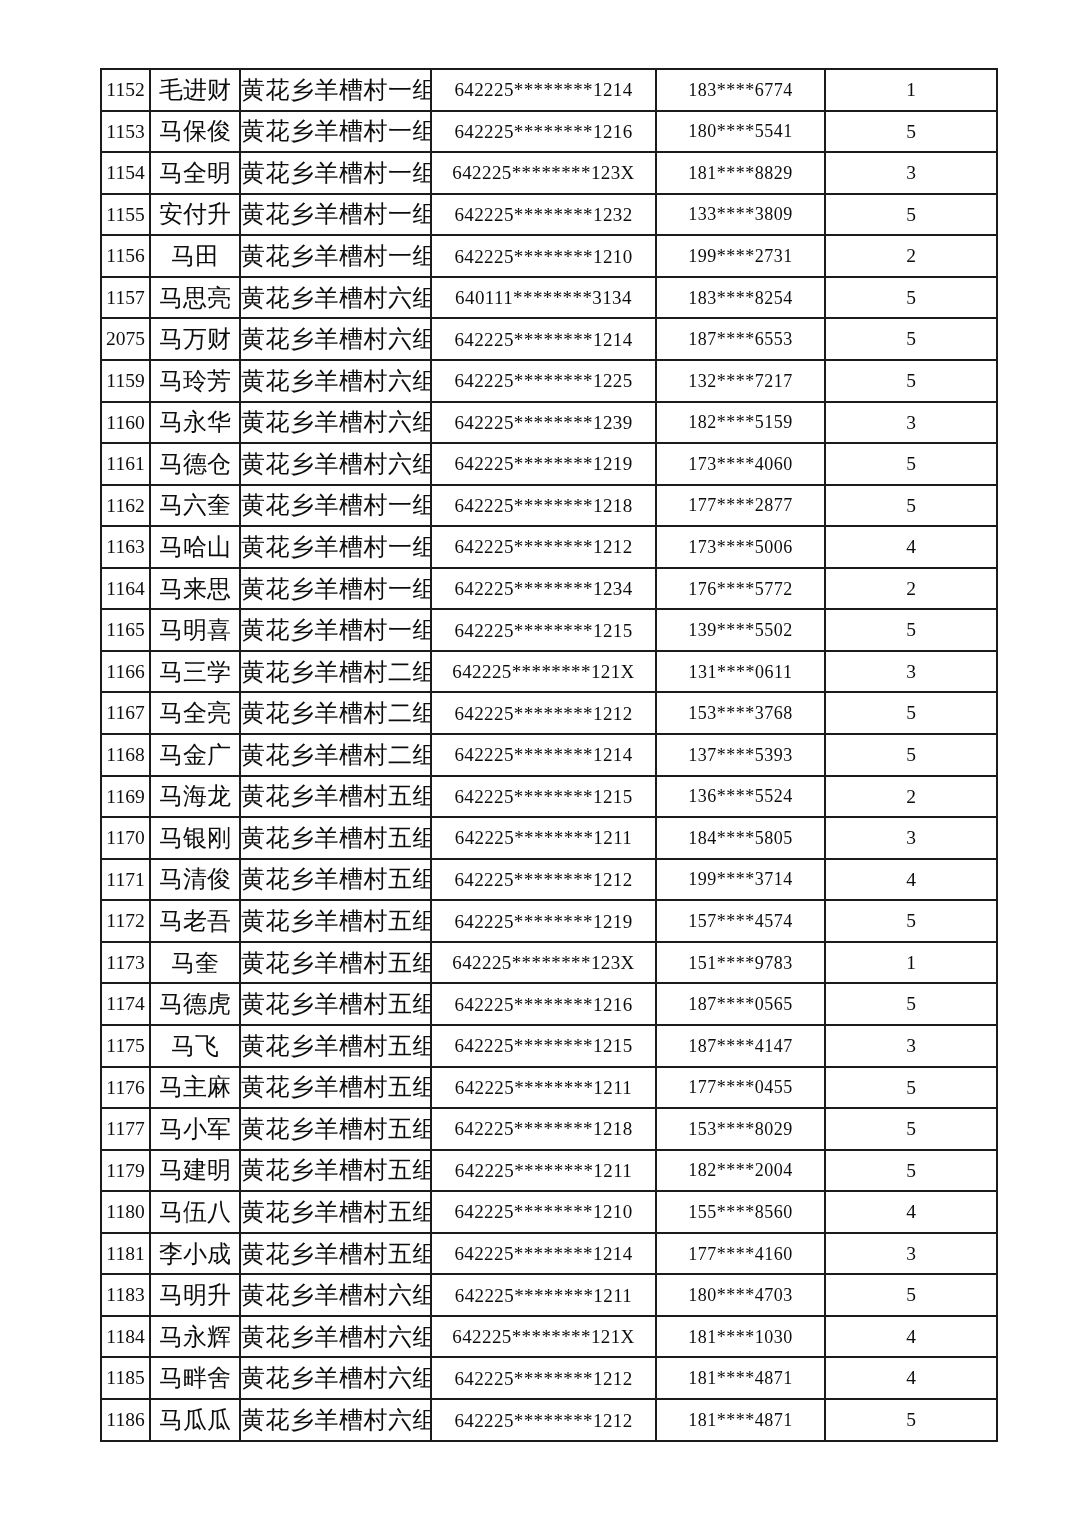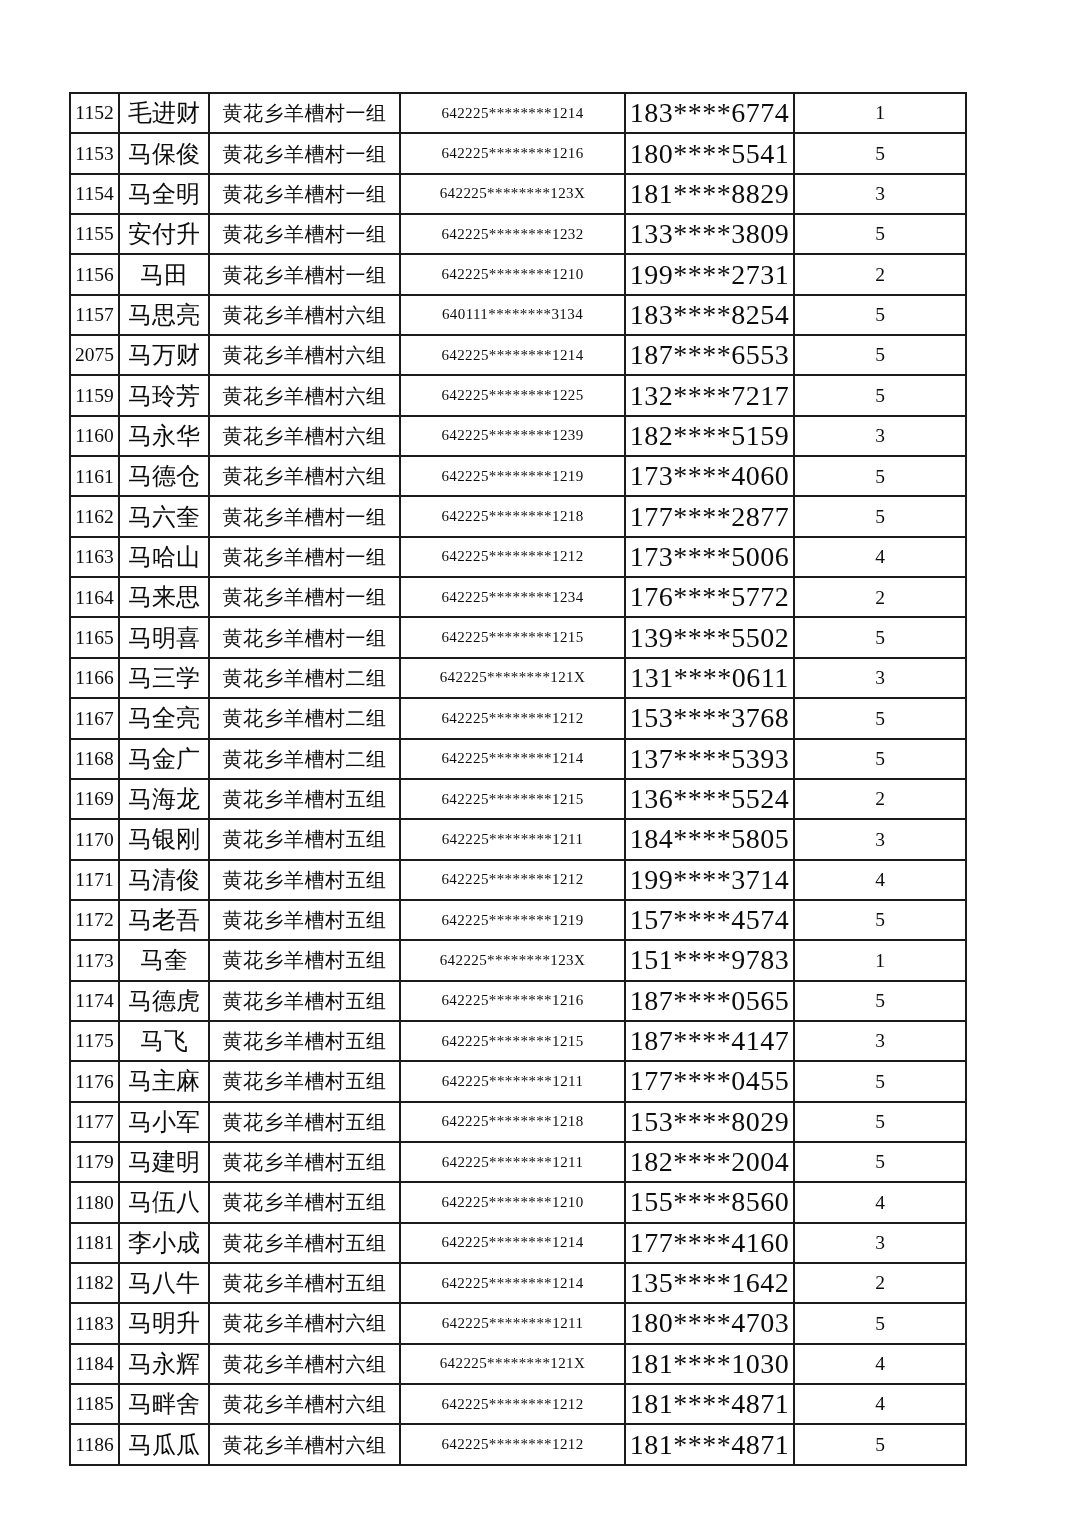--- a/index.html
+++ b/index.html
@@ -9,44 +9,43 @@
   body {
     width: 1075px;
     height: 1519px;
     background: #ffffff;
     position: relative;
     font-family: "Liberation Serif", "DejaVu Serif", serif;
     color: #0d0d0d;
   }
   .sheet {
     position: absolute;
-    left: 69px;
+    left: 100px;
     top: 68px;
-    margin-top: 24px;
   }
   table.roster {
     border-collapse: collapse;
     table-layout: fixed;
     width: 896px;
     height: 1374px;
   }
   table.roster td {
     border: 2px solid #1b1b1b;
     padding: 0;
     text-align: center;
     vertical-align: middle;
     white-space: nowrap;
     overflow: hidden;
     line-height: 1;
   }
   td.c-no  { font-size: 19.5px; }
   td.c-name{ font-size: 24px; }
-  td.c-addr{ font-size: 20px; letter-spacing: 0.5px; }
-  td.c-id  { font-size: 15px; letter-spacing: 0.4px; }
-  td.c-ph  { font-size: 28px; letter-spacing: 0.5px; }
+  td.c-addr{ font-size: 24px; letter-spacing: 0.5px; }
+  td.c-id  { font-size: 19px; letter-spacing: 0.4px; }
+  td.c-ph  { font-size: 18px; letter-spacing: 0.5px; }
   td.c-cnt { font-size: 19.5px; }
 </style>
 </head>
 <body>
 
 <div class="sheet">
   <table class="roster">
     <colgroup>
       <col style="width:49px">
       <col style="width:90px">
@@ -282,28 +281,20 @@
   </tr>
         <tr>
     <td class="c-no">1181</td>
     <td class="c-name">李小成</td>
     <td class="c-addr">黄花乡羊槽村五组</td>
     <td class="c-id">642225********1214</td>
     <td class="c-ph">177****4160</td>
     <td class="c-cnt">3</td>
   </tr>
         <tr>
-    <td class="c-no">1182</td>
-    <td class="c-name">马八牛</td>
-    <td class="c-addr">黄花乡羊槽村五组</td>
-    <td class="c-id">642225********1214</td>
-    <td class="c-ph">135****1642</td>
-    <td class="c-cnt">2</td>
-  </tr>
-        <tr>
     <td class="c-no">1183</td>
     <td class="c-name">马明升</td>
     <td class="c-addr">黄花乡羊槽村六组</td>
     <td class="c-id">642225********1211</td>
     <td class="c-ph">180****4703</td>
     <td class="c-cnt">5</td>
   </tr>
         <tr>
     <td class="c-no">1184</td>
     <td class="c-name">马永辉</td>

